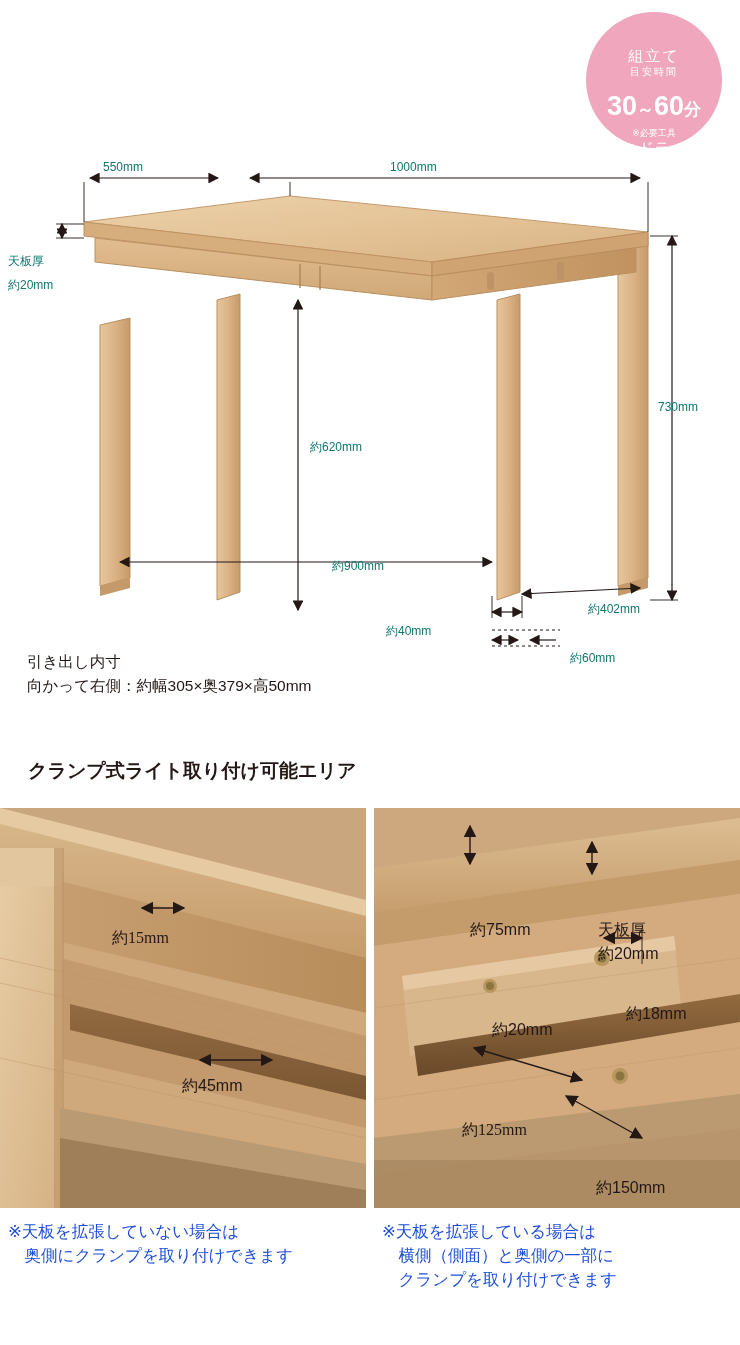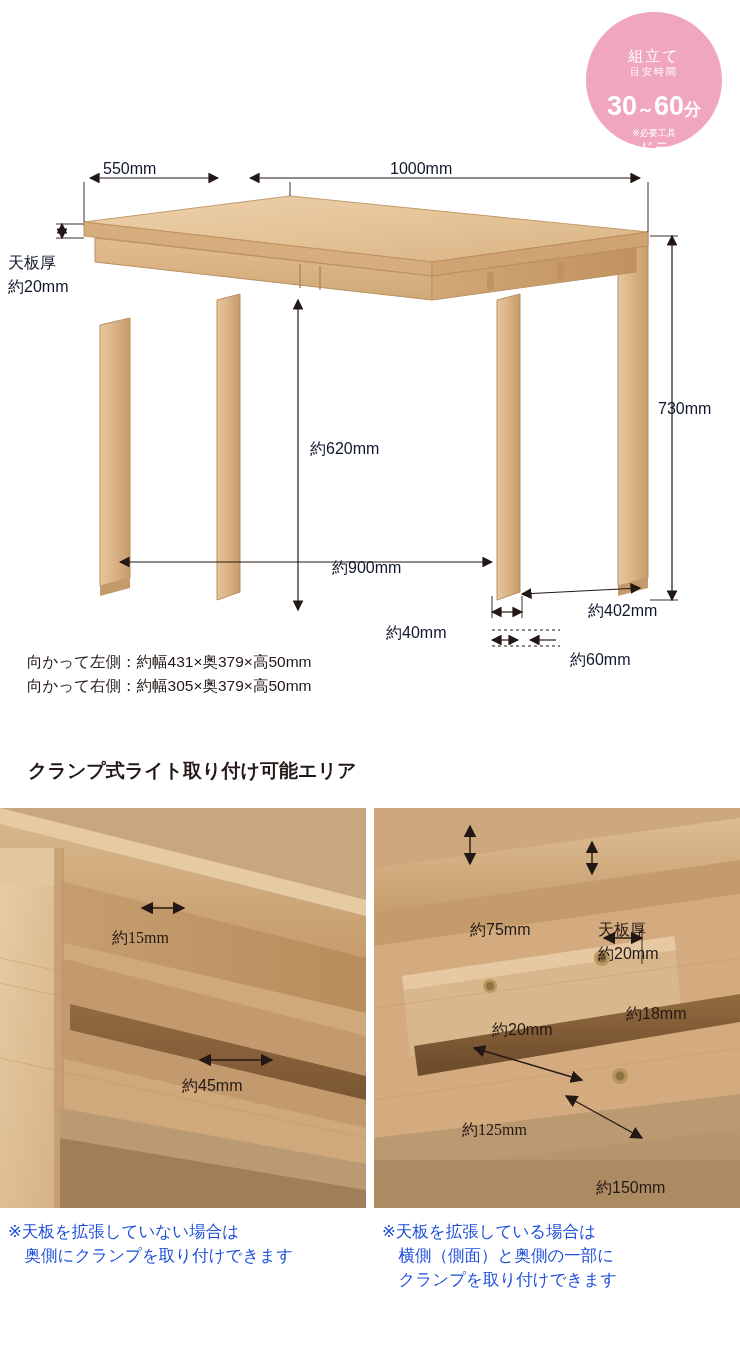--- a/index.html
+++ b/index.html
@@ -41,22 +41,22 @@
   #assembly-badge .l3 { font-size: 27px; font-weight: bold; margin-top: 12px; letter-spacing: 0px; }
   #assembly-badge .l3 .small { font-size: 17px; }
   #assembly-badge .l4 { font-size: 9px; margin-top: 4px; }
   #assembly-badge .l5 { font-size: 16px; }
 
   
   .desk-svg { position: absolute; left: 0; top: 0; }
 
   .dim-label {
     position: absolute;
-    font-size: 16px;
-    color: #0f172a;
+    font-size: 12px;
+    color: #0f766e;
     white-space: nowrap;
   }
 
   
   #drawer-note {
     position: absolute;
     left: 27px;
     top: 650px;
     font-size: 15.5px;
     line-height: 1.55;
@@ -224,21 +224,21 @@
   <div class="dim-label" style="left:8px; top:253px;">天板厚</div>
   <div class="dim-label" style="left:8px; top:277px;">約20mm</div>
   <div class="dim-label" style="left:310px; top:439px;">約620mm</div>
   <div class="dim-label" style="left:658px; top:400px;">730mm</div>
   <div class="dim-label" style="left:332px; top:558px;">約900mm</div>
   <div class="dim-label" style="left:386px; top:623px;">約40mm</div>
   <div class="dim-label" style="left:588px; top:601px;">約402mm</div>
   <div class="dim-label" style="left:570px; top:650px;">約60mm</div>
 
   <div id="drawer-note">
-    <div>向かって左側：約幅431×奥379×高50mm</div>
+    <div>引き出し内寸</div>
     <div>向かって右側：約幅305×奥379×高50mm</div>
   </div>
 </div>
 
 <div id="divider"></div>
 
 <div id="bottom-section">
 
   <div id="clamp-title">クランプ式ライト取り付け可能エリア</div>
 

